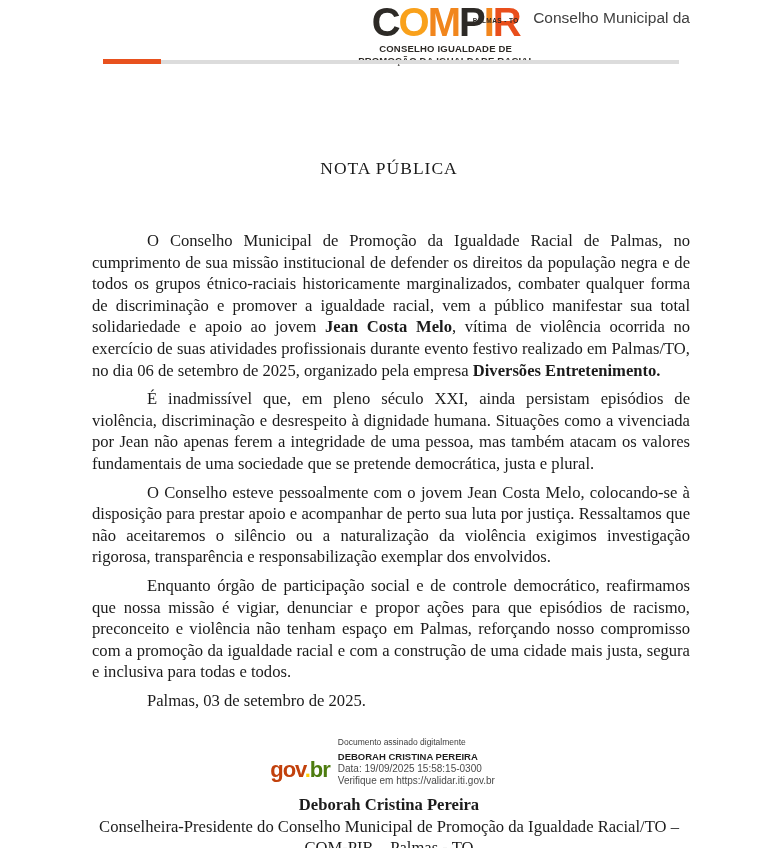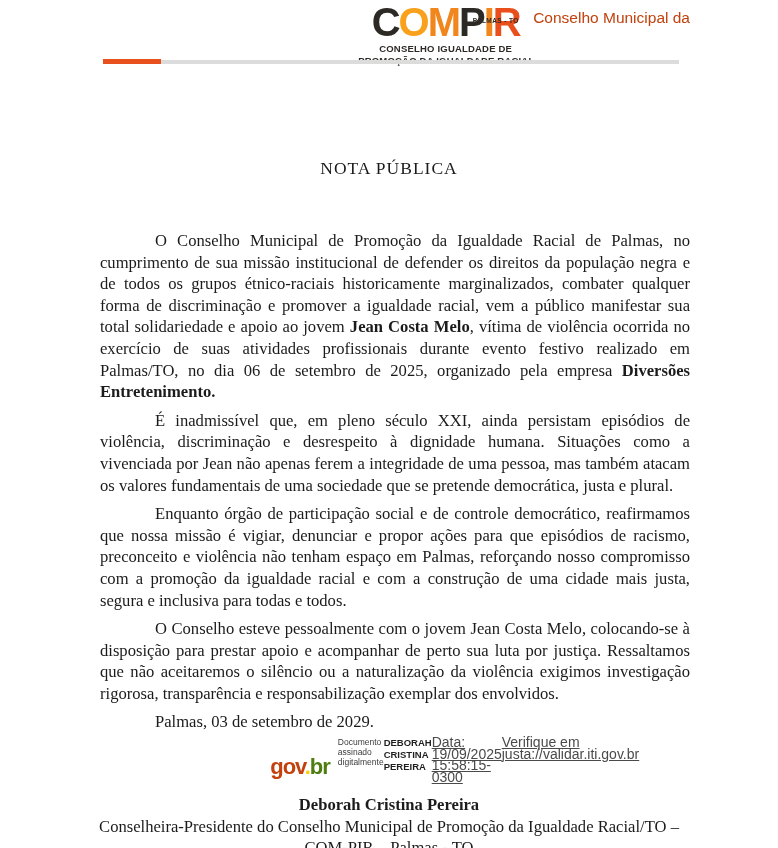--- a/index.html
+++ b/index.html
@@ -27,45 +27,45 @@
   }
   .logo-tagline{
     margin-top:3px;
     font-family:"Liberation Sans",sans-serif;font-weight:bold;
     font-size:9.5px;line-height:11.5px;letter-spacing:.2px;color:#2d2a26;
     white-space:nowrap;
   }
   .org-name{
     margin-top:4px;text-align:right;
     font-family:"Liberation Sans",sans-serif;
-    font-size:15.5px;line-height:19.5px;color:#c2410c;
+    font-size:15.5px;line-height:19.5px;color:#404040;
   }
   .divider{position:absolute;top:60px;left:103px;width:576px;height:4px;background:#dcdcdc;}
   .divider-accent{position:absolute;left:0;top:-1px;width:58px;height:5px;}
 
   
   .doc-title{
     position:absolute;top:158px;left:88px;width:602px;
     text-align:center;font-weight:normal;font-size:17.5px;letter-spacing:1px;
   }
   .body-text{
     position:absolute;top:230px;left:88px;width:602px;
     font-size:16.6px;line-height:21.6px;text-align:justify;
   }
-  .body-text p{margin:0 0 7px 12px;text-indent:55px;}
+  .body-text p{margin:0 0 7px 4px;text-indent:55px;}
   .date-line{margin-top:30px;text-indent:55px;text-align:left;}
 
   
   .stamp{position:absolute;top:737px;left:0;width:778px;display:flex;justify-content:center;}
   .stamp-inner{display:flex;align-items:flex-end;gap:8px;font-family:"Liberation Sans",sans-serif;}
   .stamp-logo{font-weight:bold;font-size:22px;line-height:22px;letter-spacing:-1px;padding-bottom:5px;}
-  .stamp-text{display:flex;flex-direction:row;width:170px;}
+  .stamp-text{display:flex;flex-direction:column;width:170px;}
   .stamp-line1{font-size:8.5px;color:#3c3c3c;margin-bottom:4px;line-height:10px;}
   .stamp-name{font-size:9.5px;font-weight:bold;color:#1f1f1f;line-height:12px;}
-  .stamp-date,.stamp-verify{font-size:14px;color:#4a4a4a;line-height:11.5px;text-decoration:underline;}
+  .stamp-date,.stamp-verify{font-size:10px;color:#4a4a4a;line-height:11.5px;}
 
   
   .footer{
     position:absolute;top:794px;left:78px;width:622px;
     text-align:center;font-size:16.6px;line-height:21.6px;
   }
   .footer-name{font-weight:bold;}
 </style>
 </head>
 <body>
@@ -91,33 +91,33 @@
   <div class="divider" id="divider" style="background: rgb(220, 220, 220);">
     <div class="divider-accent" id="divider-accent" style="background: rgb(232, 81, 30);"></div>
   </div>
 
   <div class="doc-title">NOTA PÚBLICA</div>
 
   <div class="body-text" id="body-text">
 
   <p><span>O Conselho Municipal de Promoção da Igualdade Racial de Palmas, no cumprimento de sua missão institucional de defender os direitos da população negra e de todos os grupos étnico-raciais historicamente marginalizados, combater qualquer forma de discriminação e promover a igualdade racial, vem a público manifestar sua total solidariedade e apoio ao jovem </span><b>Jean Costa Melo</b><span>, vítima de violência ocorrida no exercício de suas atividades profissionais durante evento festivo realizado em Palmas/TO, no dia 06 de setembro de 2025, organizado pela empresa </span><b>Diversões Entretenimento.</b></p>
       <p><span>É inadmissível que, em pleno século XXI, ainda persistam episódios de violência, discriminação e desrespeito à dignidade humana. Situações como a vivenciada por Jean não apenas ferem a integridade de uma pessoa, mas também atacam os valores fundamentais de uma sociedade que se pretende democrática, justa e plural.</span></p>
+      <p><span>O Conselho esteve pessoalmente com o jovem Jean Costa Melo, colocando-se à disposição para prestar apoio e acompanhar de perto sua luta por justiça. Ressaltamos que não aceitaremos o silêncio ou a naturalização da violência exigimos investigação rigorosa, transparência e responsabilização exemplar dos envolvidos.</span></p>
       <p><span>Enquanto órgão de participação social e de controle democrático, reafirmamos que nossa missão é vigiar, denunciar e propor ações para que episódios de racismo, preconceito e violência não tenham espaço em Palmas, reforçando nosso compromisso com a promoção da igualdade racial e com a construção de uma cidade mais justa, segura e inclusiva para todas e todos.</span></p>
-      <p><span>O Conselho esteve pessoalmente com o jovem Jean Costa Melo, colocando-se à disposição para prestar apoio e acompanhar de perto sua luta por justiça. Ressaltamos que não aceitaremos o silêncio ou a naturalização da violência exigimos investigação rigorosa, transparência e responsabilização exemplar dos envolvidos.</span></p>
-      <p class="date-line">Palmas, 03 de setembro de 2029.</p>
+      <p class="date-line">Palmas, 03 de setembro de 2025.</p>
     </div>
 
   <div class="stamp">
     <div class="stamp-inner">
       <div class="stamp-logo" id="govbr-logo"><span style="color: #c2410c;">gov</span><span style="color: rgb(255, 205, 7);">.</span><span style="color: #4d7c0f;">br</span></div>
       <div class="stamp-text">
         <div class="stamp-line1">Documento assinado digitalmente</div>
         <div class="stamp-name">DEBORAH CRISTINA PEREIRA</div>
         <div class="stamp-date">Data: 19/09/2025 15:58:15-0300</div>
-        <div class="stamp-verify">Verifique em justa://validar.iti.gov.br</div>
+        <div class="stamp-verify">Verifique em https://validar.iti.gov.br</div>
       </div>
     </div>
   </div>
 
   <div class="footer">
     <div class="footer-name">Deborah Cristina Pereira</div>
     <div class="footer-role">Conselheira-Presidente do Conselho Municipal de Promoção da Igualdade Racial/TO – COM-PIR – Palmas - TO</div>
   </div>
 
 </div>

